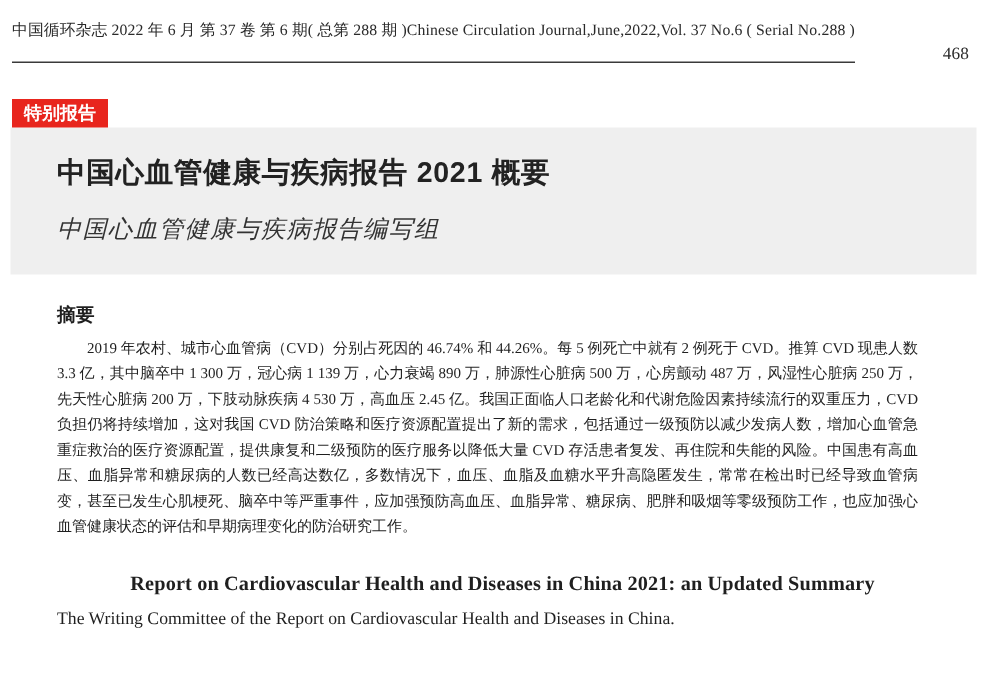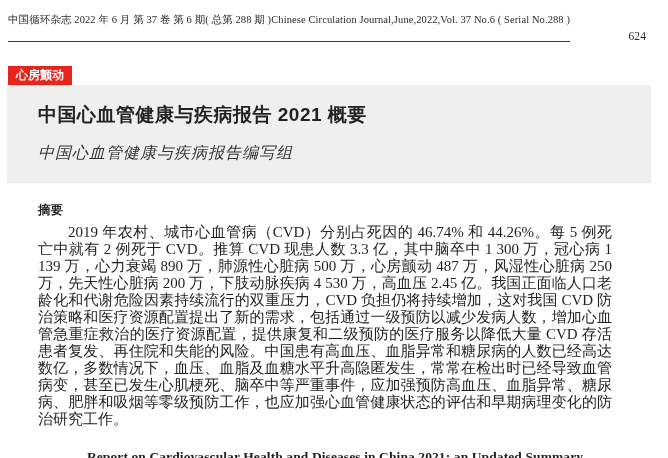--- a/index.html
+++ b/index.html
@@ -74,21 +74,21 @@
     margin:19px 56px 0 38px;
   }
   .abstract-heading{
     margin:0 0 5px 0;
     font-family:"Liberation Sans","DejaVu Sans",sans-serif;
     font-weight:bold;
     font-size:12.5px;
   }
   .abstract-body{
     margin:0;
-    font-size:15px;
+    font-size:10px;
     line-height:17px;
     text-align:justify;
     text-indent:2em;
   }
   .keywords-line{
     margin:0;
     font-size:12.5px;
     line-height:17px;
     text-align:justify;
   }
@@ -115,24 +115,24 @@
     line-height:17px;
   }
 </style>
 </head>
 <body>
 
 <div class="page">
 
   <div class="running-head">
     <span class="journal-line">中国循环杂志 2022 年 6 月 第 37 卷 第 6 期( 总第 288 期 )Chinese Circulation Journal,June,2022,Vol. 37 No.6 ( Serial No.288 )</span>
-    <span class="page-number">624</span>
+    <span class="page-number">468</span>
   </div>
 
-  <div class="badge">心房颤动</div>
+  <div class="badge">特别报告</div>
 
   <div class="title-panel">
     <h1 class="article-title">中国心血管健康与疾病报告 2021 概要</h1>
     <p class="author-group">中国心血管健康与疾病报告编写组</p>
   </div>
 
   <div class="abstract">
     <h2 class="abstract-heading">摘要</h2>
     <p class="abstract-body">2019 年农村、城市心血管病（CVD）分别占死因的 46.74% 和 44.26%。每 5 例死亡中就有 2 例死于 CVD。推算 CVD 现患人数 3.3 亿，其中脑卒中 1 300 万，冠心病 1 139 万，心力衰竭 890 万，肺源性心脏病 500 万，心房颤动 487 万，风湿性心脏病 250 万，先天性心脏病 200 万，下肢动脉疾病 4 530 万，高血压 2.45 亿。我国正面临人口老龄化和代谢危险因素持续流行的双重压力，CVD 负担仍将持续增加，这对我国 CVD 防治策略和医疗资源配置提出了新的需求，包括通过一级预防以减少发病人数，增加心血管急重症救治的医疗资源配置，提供康复和二级预防的医疗服务以降低大量 CVD 存活患者复发、再住院和失能的风险。中国患有高血压、血脂异常和糖尿病的人数已经高达数亿，多数情况下，血压、血脂及血糖水平升高隐匿发生，常常在检出时已经导致血管病变，甚至已发生心肌梗死、脑卒中等严重事件，应加强预防高血压、血脂异常、糖尿病、肥胖和吸烟等零级预防工作，也应加强心血管健康状态的评估和早期病理变化的防治研究工作。</p>
   </div>

